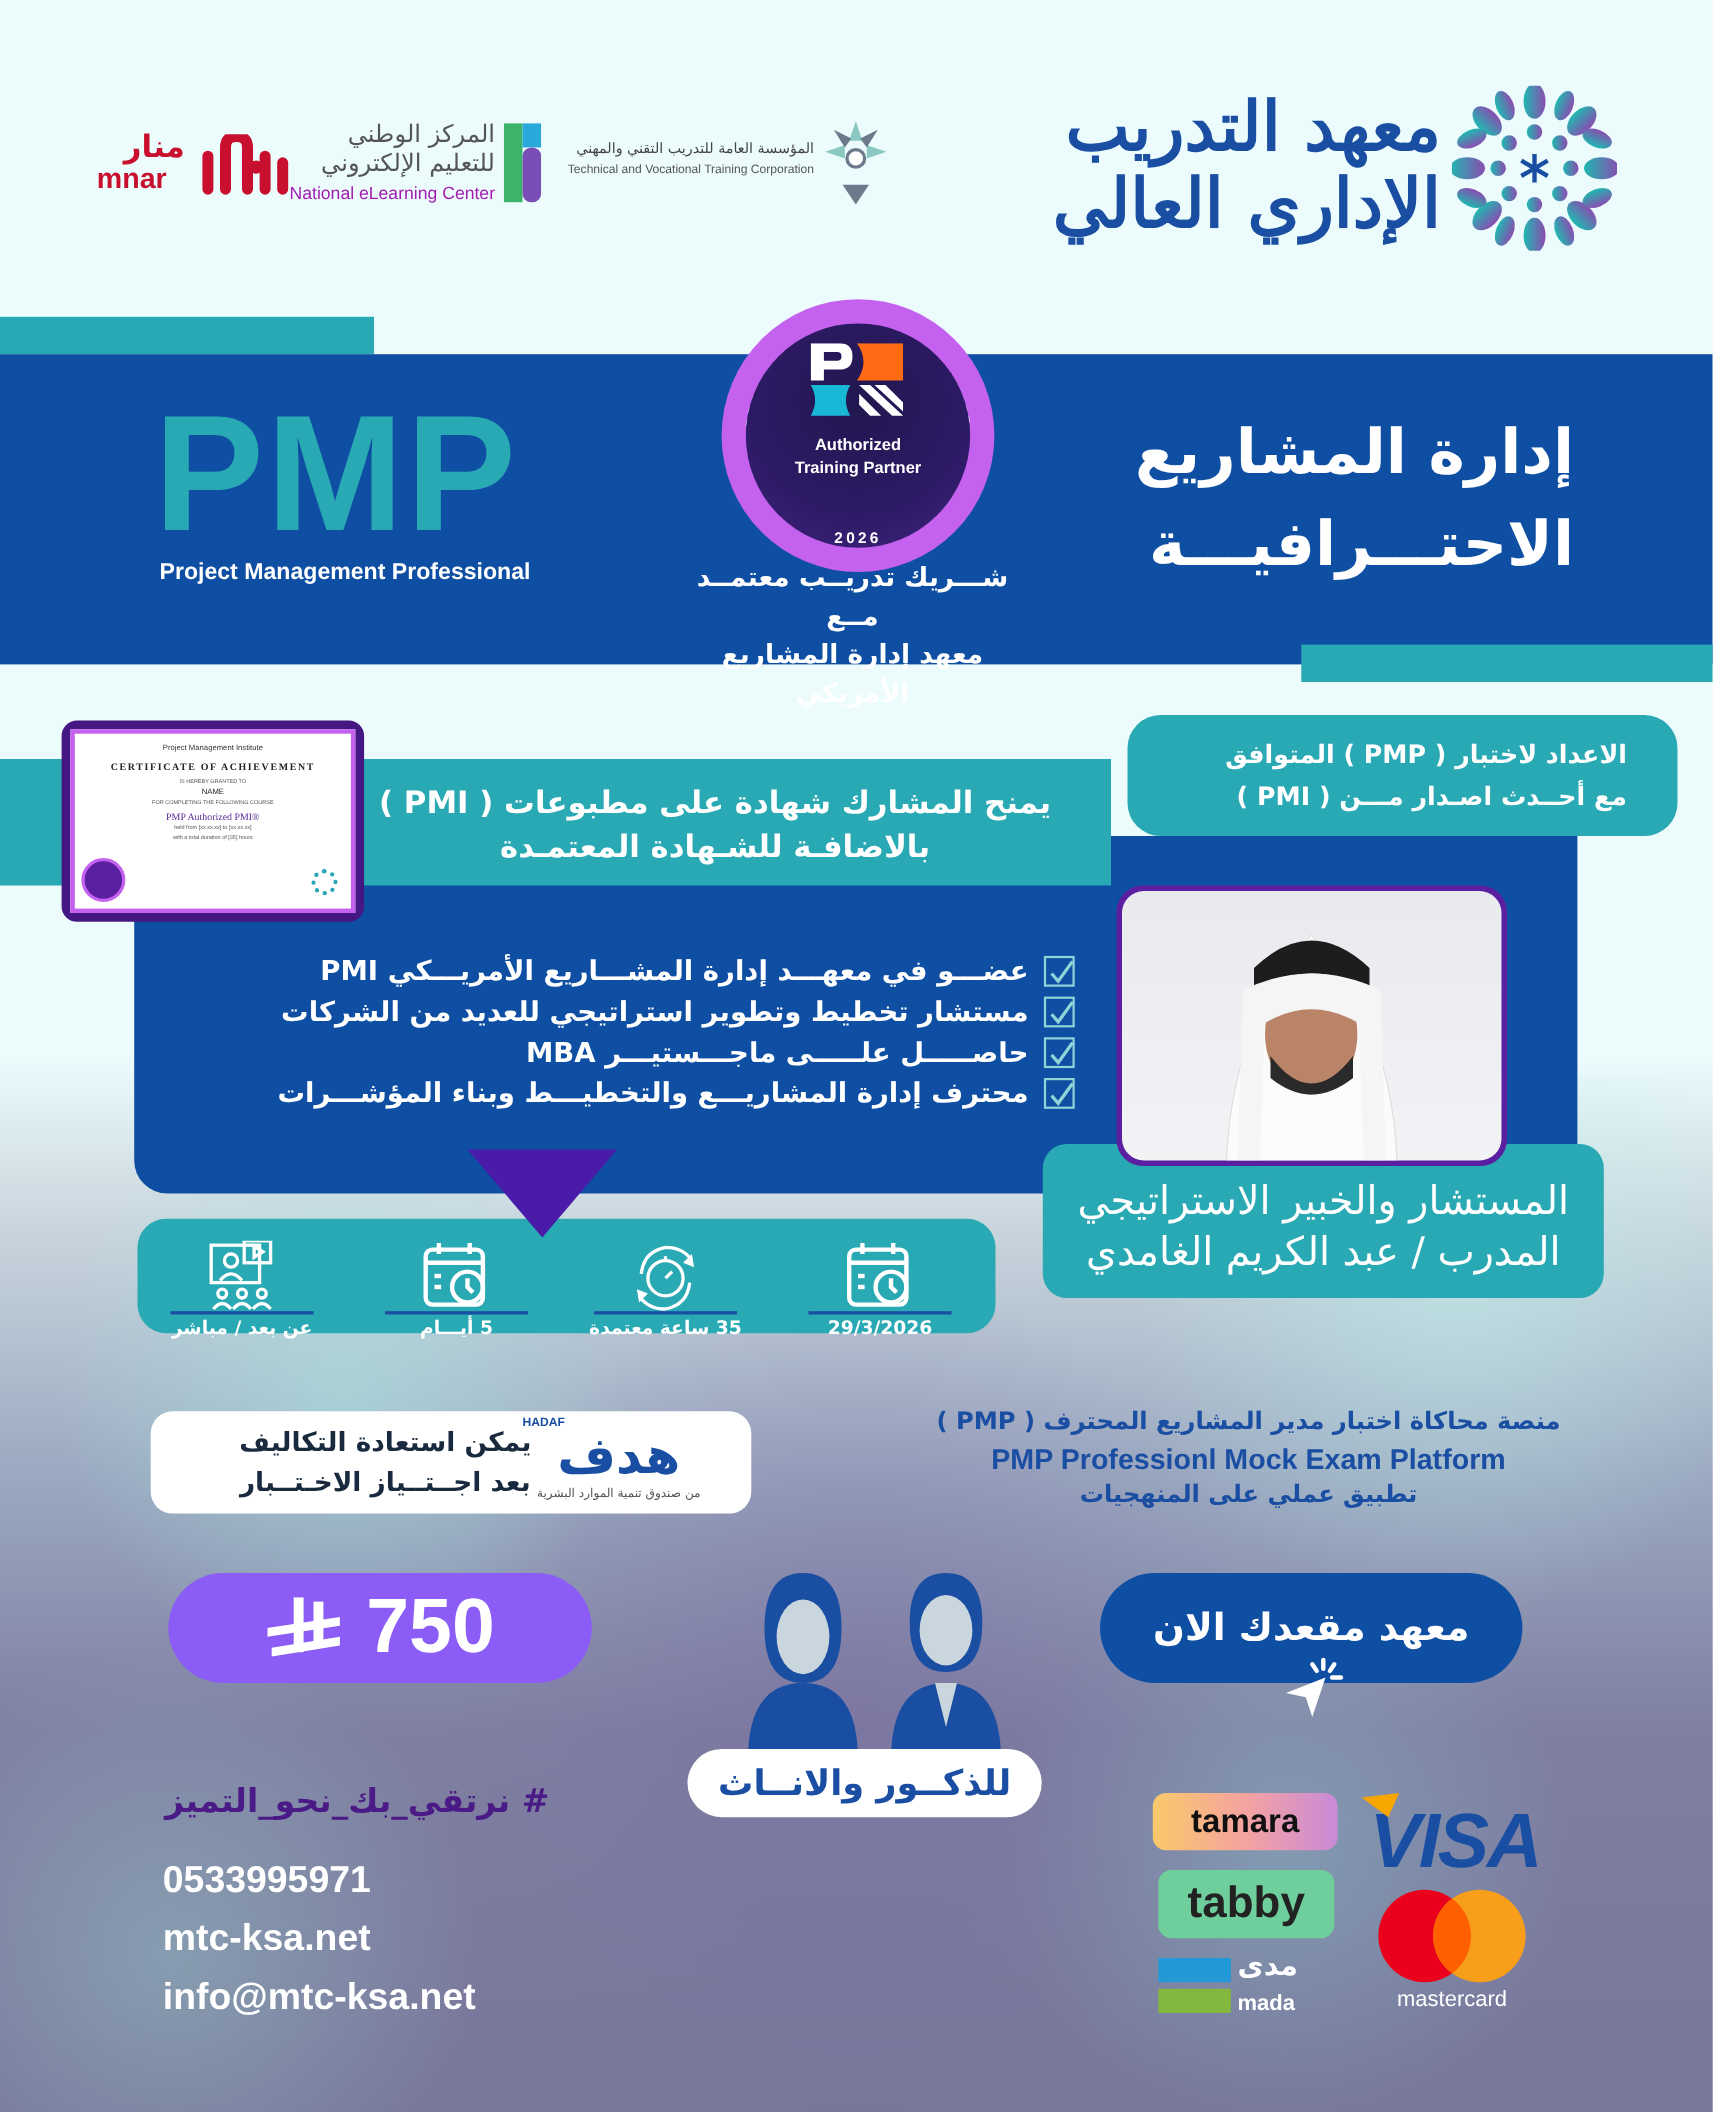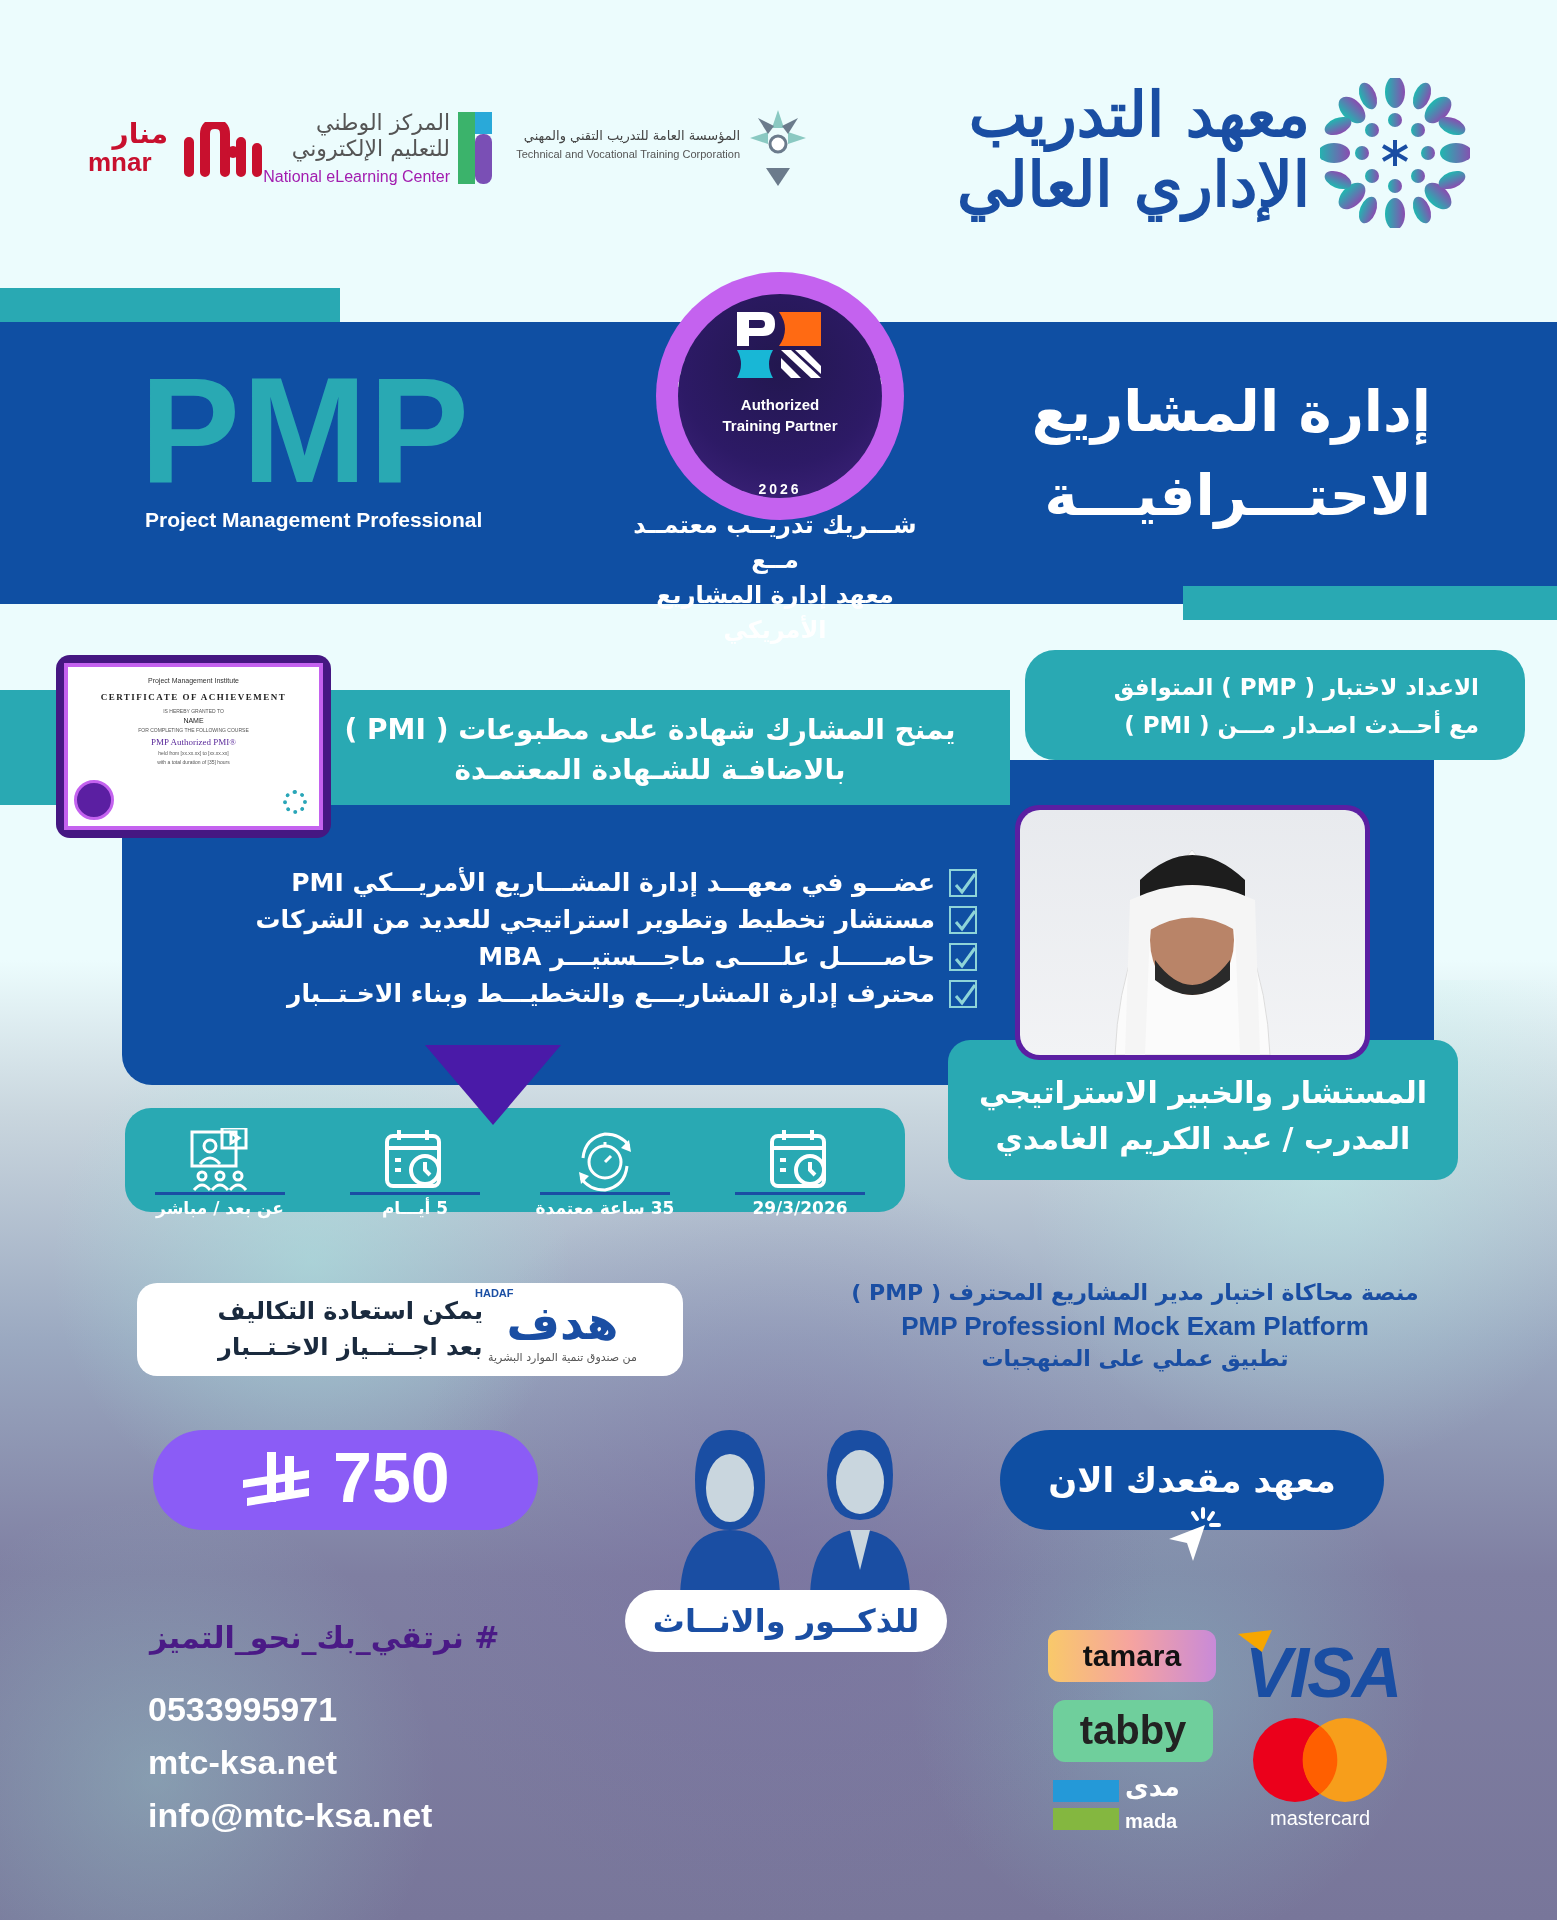--- a/index.html
+++ b/index.html
@@ -51,21 +51,21 @@
   .cert-frame { left: 56px; top: 655px; width: 275px; height: 183px; background: #451782; border-radius: 14px; padding: 8px; }
   .cert-paper { width: 100%; height: 100%; background: #fff; border: 4px solid #c462ef; position: relative; text-align: center; font-family: "Liberation Serif", serif; }
   .bullet-list { right: 580px; top: 860px; width: 720px; }
   .bullet { display: flex; flex-direction: row-reverse; align-items: flex-end; height: 37px; }
   .bullet .txt { font-size: 25px; font-weight: bold; color: #fff; direction: rtl; margin-right: 14px; white-space: nowrap; }
   .check { width: 28px; height: 28px; border: 2px solid #8ed4d8; position: relative; }
 
   .trainer-photo-frame { left: 1015px; top: 805px; width: 355px; height: 255px; border-radius: 24px; background: #5b1fa2; padding: 5px; }
   .trainer-photo { width: 100%; height: 100%; border-radius: 20px; background: linear-gradient(180deg, #e8eaee 0%, #f2f3f5 100%); overflow: hidden; position: relative; }
   .trainer-name-box { left: 948px; top: 1040px; width: 510px; height: 140px; background: #29a9b3; border-radius: 22px; }
-  .trainer-name-text { font-size: 30px; font-weight: bold; color: #fff; text-align: center; line-height: 46px; padding-top: 24px; }
+  .trainer-name-text { font-size: 36px; font-weight: normal; color: #fff; text-align: center; line-height: 46px; padding-top: 24px; }
 
   .arrow-down { left: 425px; top: 1045px; width: 0; height: 0; border-left: 68px solid transparent; border-right: 68px solid transparent; border-top: 80px solid #4a1aa8; }
   .info-bar { left: 125px; top: 1108px; width: 780px; height: 104px; background: #29a9b3; border-radius: 26px; }
   .info-cell { position: absolute; top: 0; width: 140px; height: 104px; text-align: center; }
   .info-cell .line { position: absolute; left: 5px; top: 84px; width: 130px; height: 3px; background: #1a4ea3; }
   .info-cell .lbl { position: absolute; left: 0; top: 90px; width: 140px; font-size: 17px; font-weight: bold; color: #fff; direction: rtl; white-space: nowrap; }
   .info-cell svg { position: absolute; left: 38px; top: 20px; }
 
   .hadaf-box { left: 137px; top: 1283px; width: 546px; height: 93px; background: #fff; border-radius: 20px; }
   .hadaf-text { position: absolute; right: 200px; top: 10px; font-size: 24px; font-weight: bold; color: #1a2a3e; text-align: center; line-height: 36px; direction: rtl; }
@@ -268,21 +268,21 @@
   <div class="bullet">
     <div class="check"><svg width="28" height="28" viewBox="0 0 28 28">
           <path d="M5 14 L11 21 L24 3" stroke="#8ed4d8" stroke-width="3" fill="none"></path>
         </svg></div>
     <div class="txt">حاصـــــل علـــــى ماجـــستيـــر MBA</div>
   </div>
   <div class="bullet">
     <div class="check"><svg width="28" height="28" viewBox="0 0 28 28">
           <path d="M5 14 L11 21 L24 3" stroke="#8ed4d8" stroke-width="3" fill="none"></path>
         </svg></div>
-    <div class="txt">محترف إدارة المشاريـــع والتخطيـــط وبناء الاخـتــبار</div>
+    <div class="txt">محترف إدارة المشاريـــع والتخطيـــط وبناء المؤشـــرات</div>
   </div>
 </div>
 
 <div class="abs trainer-name-box">
   <div class="trainer-name-text rtl" style="padding-top:30px;">
     <div>المستشار والخبير الاستراتيجي</div>
     <div>المدرب / عبد الكريم الغامدي</div>
   </div>
 </div>
 <div class="abs trainer-photo-frame">

